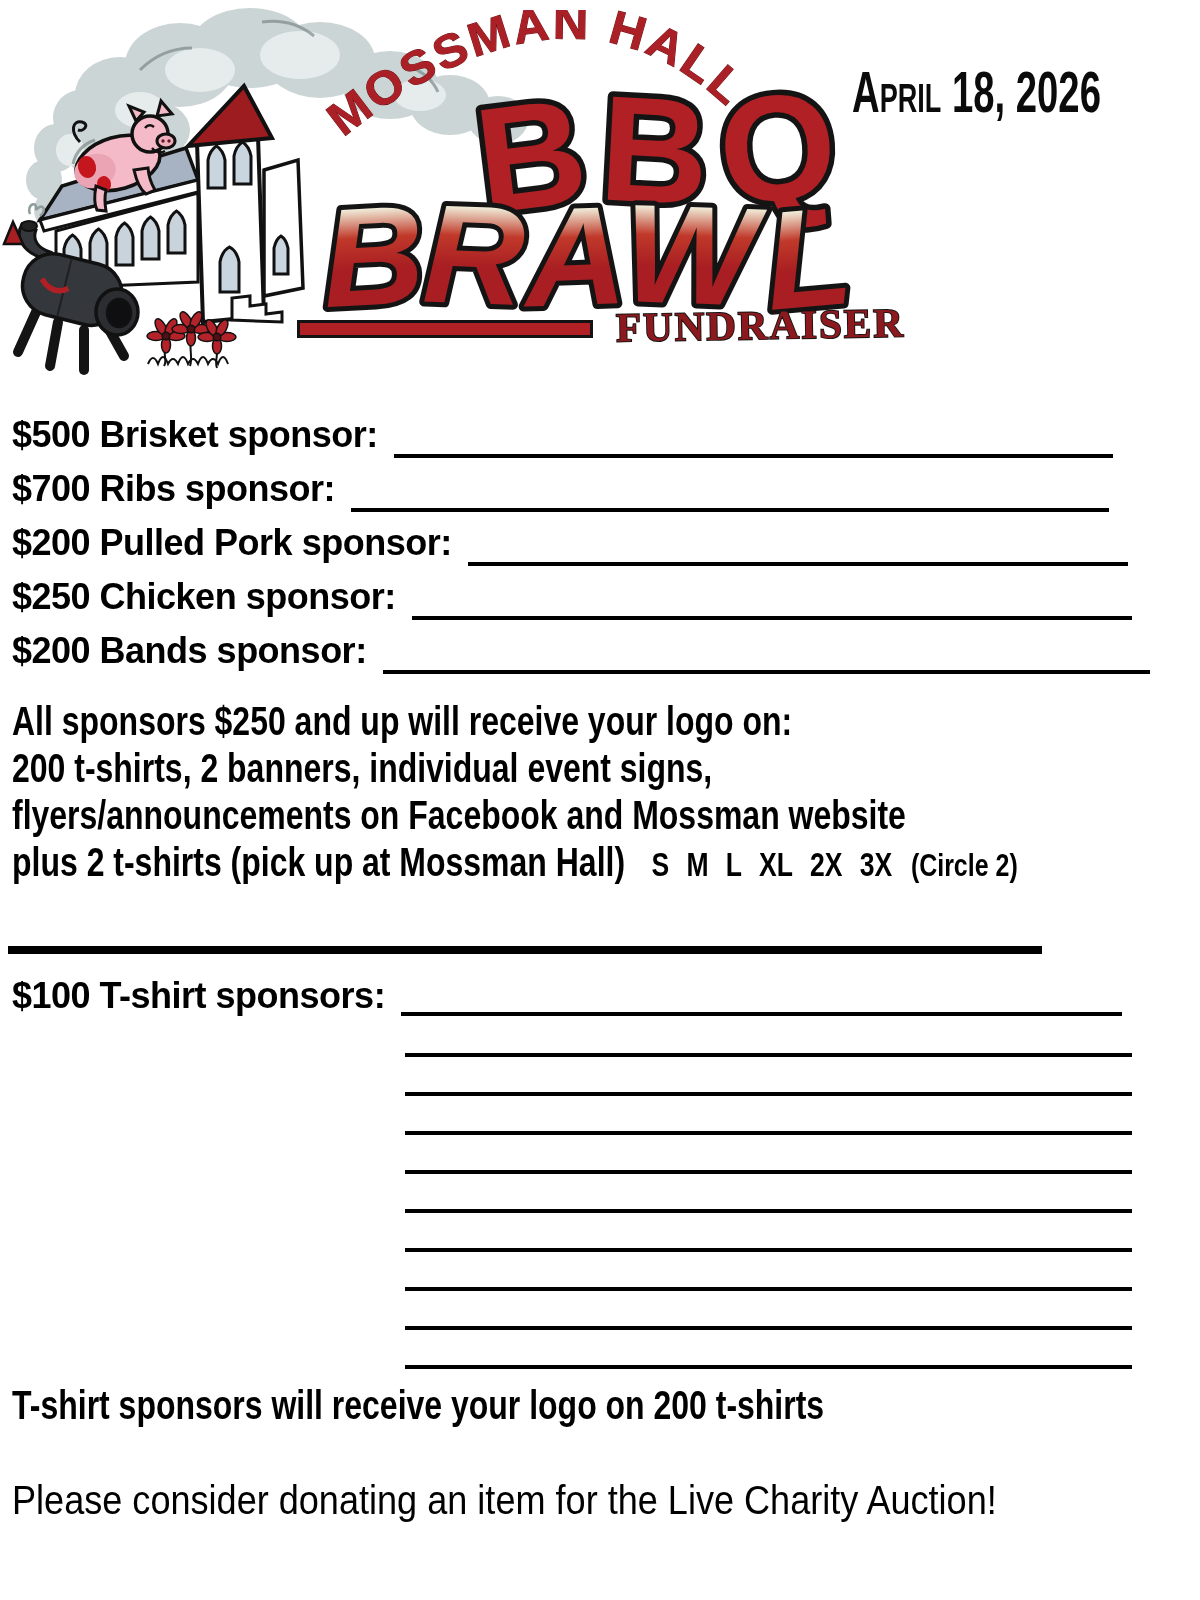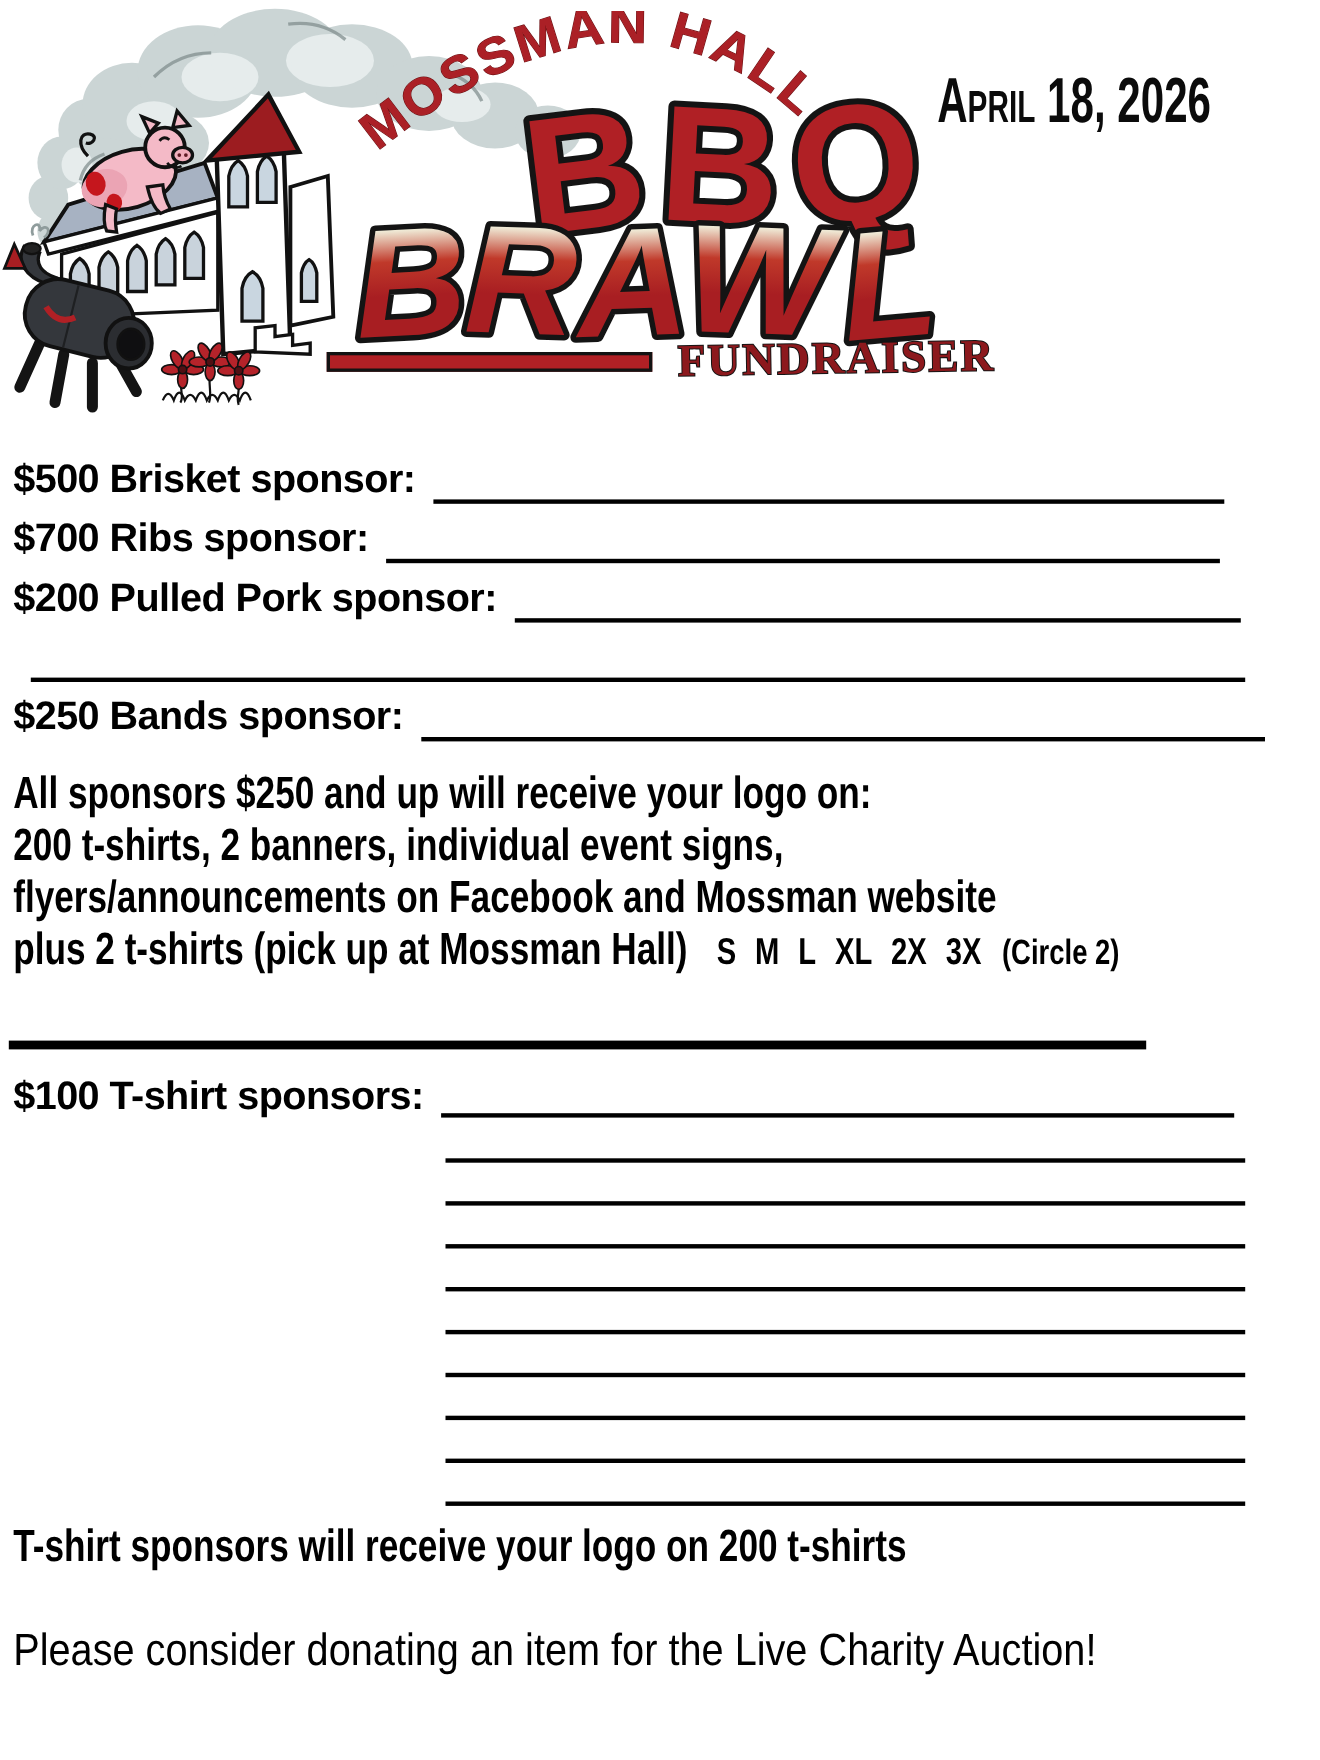--- a/index.html
+++ b/index.html
@@ -252,24 +252,25 @@
     </div>
     <div class="sp-row">
       <span class="sp-label">$700 Ribs sponsor:</span>
       <div class="sp-line"></div>
     </div>
     <div class="sp-row">
       <span class="sp-label">$200 Pulled Pork sponsor:</span>
       <div class="sp-line"></div>
     </div>
     <div class="sp-row">
-      <div class="sp-line"></div>
-    </div>
-    <div class="sp-row">
-      <span class="sp-label">$250 Bands sponsor:</span>
+      <span class="sp-label">$250 Chicken sponsor:</span>
+      <div class="sp-line"></div>
+    </div>
+    <div class="sp-row">
+      <span class="sp-label">$200 Bands sponsor:</span>
       <div class="sp-line"></div>
     </div>
   </div>
 
   <div class="perks">
     <div class="perk-line">
       <span class="cond">All sponsors $250 and up will receive your logo on:</span>
     </div>
     <div class="perk-line">
       <span class="cond">200 t-shirts, 2 banners, individual event signs,</span>

